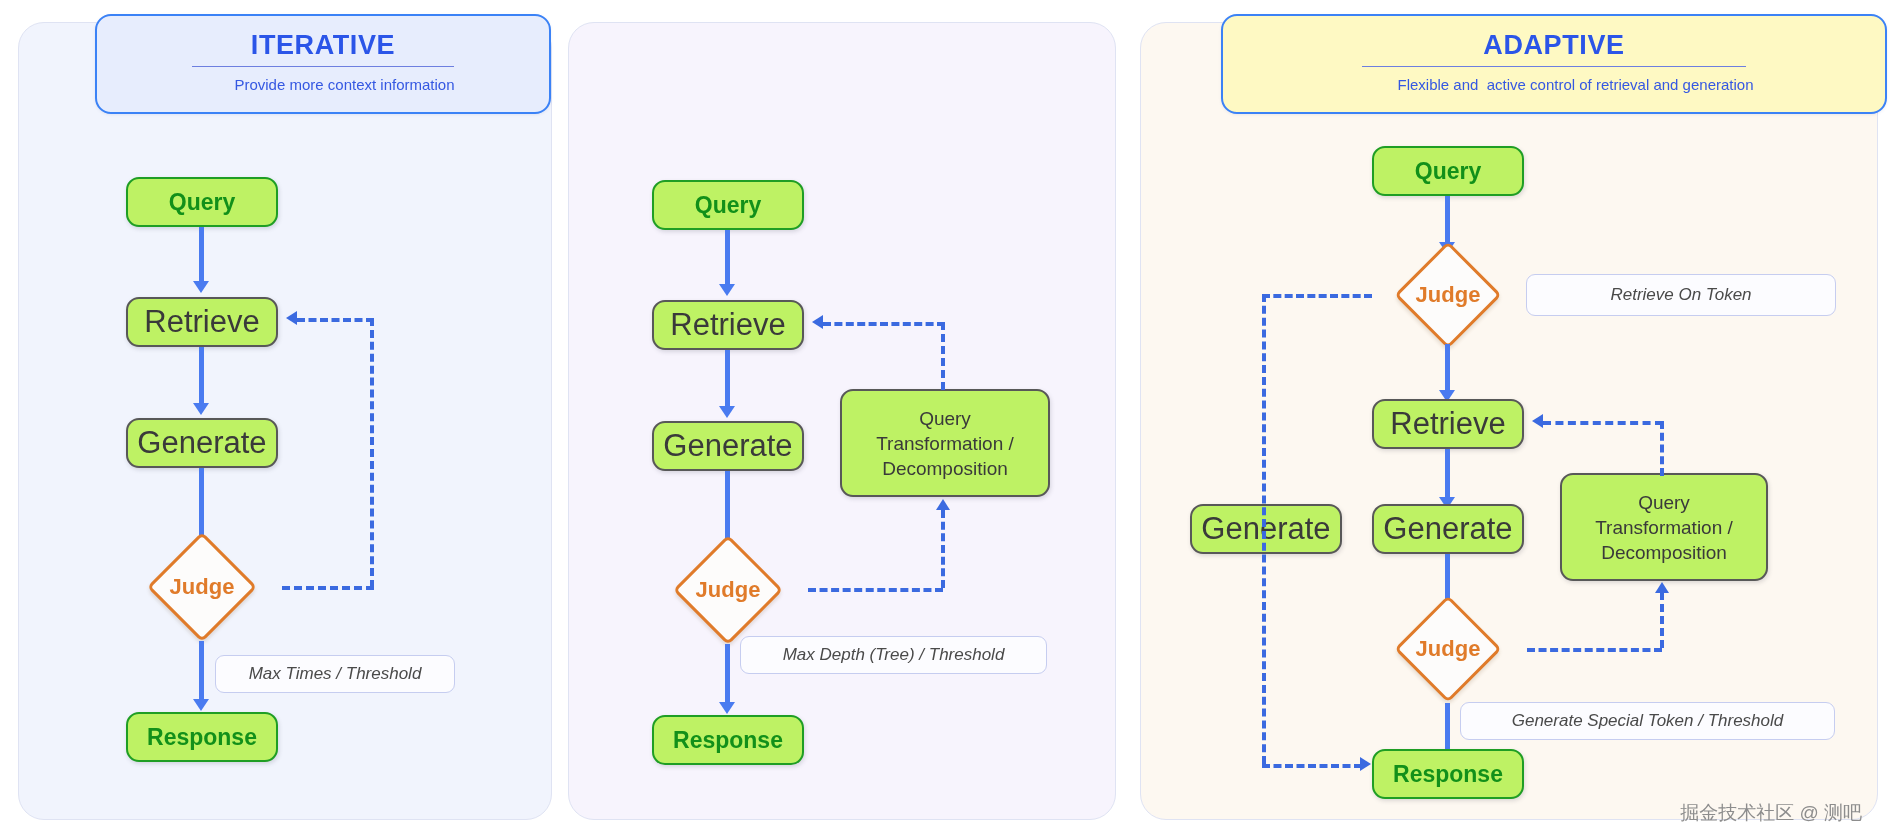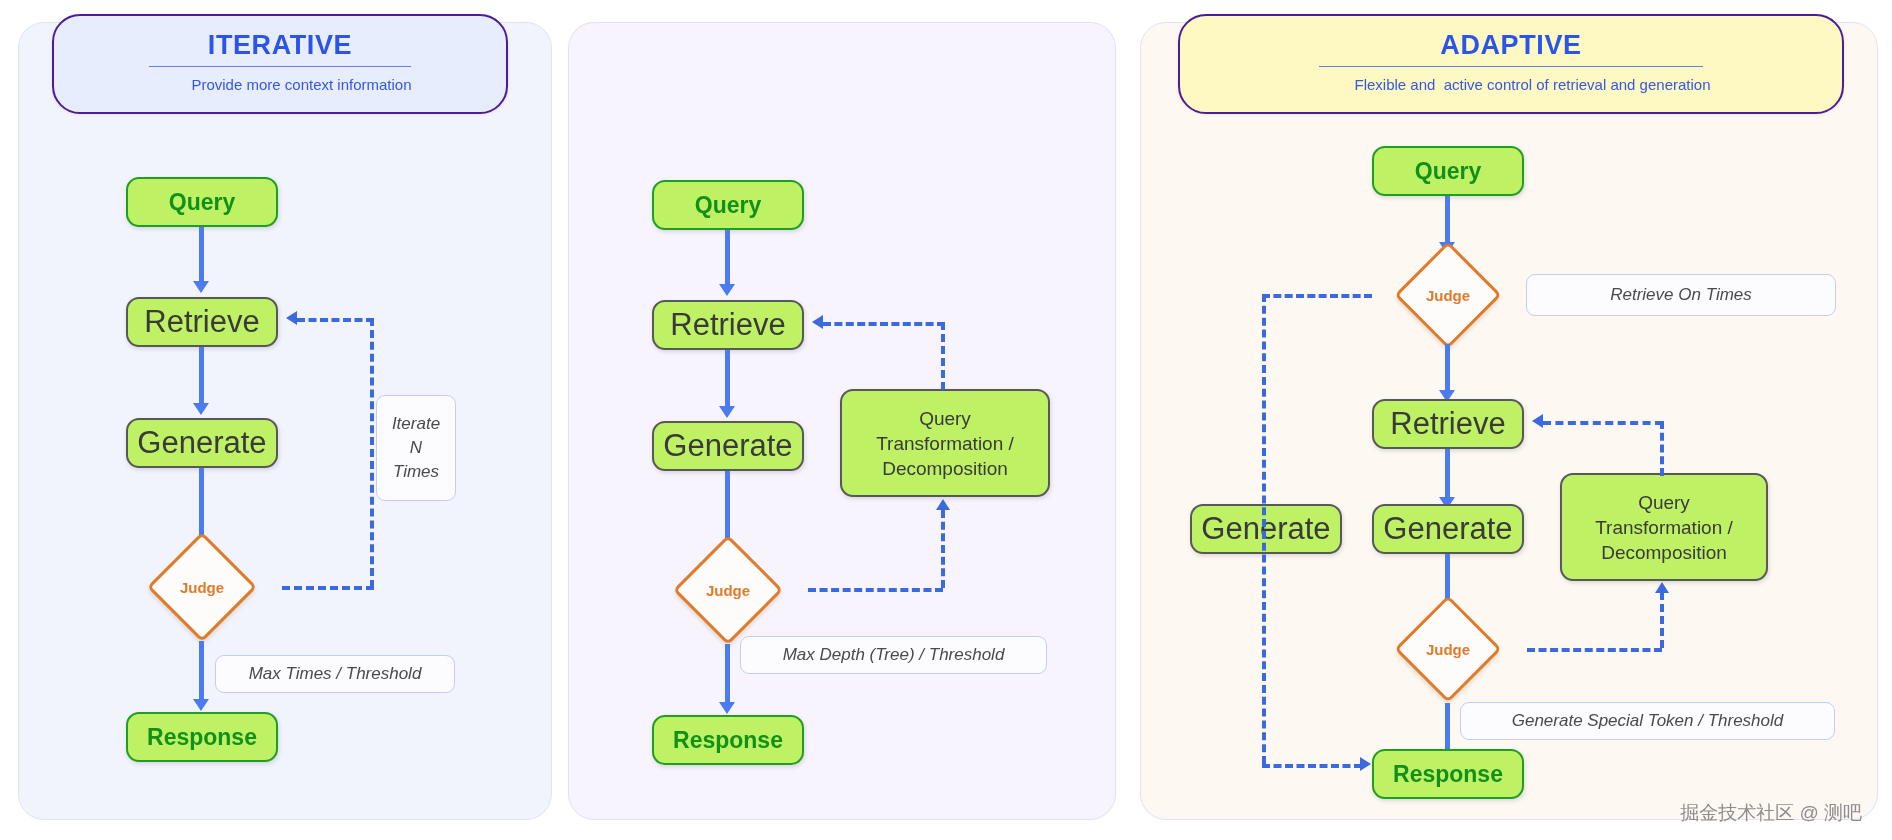--- a/index.html
+++ b/index.html
@@ -22,25 +22,26 @@
     border-radius: 26px;
     border: 1px solid #dfe3f3;
   }
   .panel.p1 { left: 18px;   top: 22px;  width: 534px;  height: 798px; background:#f1f4fd; }
   .panel.p2 { left: 568px;  top: 22px;  width: 548px;  height: 798px; background:#f7f4fd; }
   .panel.p3 { left: 1140px; top: 22px;  width: 738px;  height: 798px; background:#fdf8f1; }
 
   
   .header {
     position: absolute;
-    border: 2px solid #4c1d95;
-    border-radius: 28px;
+    border: 2px solid #3b82f6;
+    border-radius: 16px;
     text-align: center;
     padding-top: 12px;
     box-shadow: 0 1px 3px rgba(80,90,160,.10);
+    margin-left: 43px;
   }
   .header.h1 { left: 52px;   top: 14px;  width: 456px; height: 100px; background:#e7edfd; }
   .header.h2 { left: 604px;  top: 14px;  width: 474px; height: 100px; background:#f0e9fb; }
   .header.h3 { left: 1178px; top: 14px;  width: 666px; height: 100px; background:#fef9c3; }
 
   .h-title {
     font-size: 27px;
     font-weight: bold;
     color: #2b55e8;
     letter-spacing: .6px;
@@ -97,21 +98,21 @@
     transform: translate(-50%,-50%) rotate(45deg);
     background: #fdfcfb;
     border: 3px solid #e07b2a;
     border-radius: 6px;
     box-shadow: 2px 2px 4px rgba(120,90,50,.18);
   }
   .diamond .dlabel {
     position: relative;
     color: #e07b2a;
     font-weight: bold;
-    font-size: 15px;
+    font-size: 22px;
     z-index: 2;
   }
 
   
   .tag {
     position: absolute;
     display: flex;
     align-items: center;
     justify-content: center;
     text-align: center;
@@ -207,25 +208,20 @@
   <div class="diamond" style="left:124px; top:532px; width:156px; height:110px;">
     <div class="shape" style="width:78px; height:78px;"></div>
     <div class="dlabel">Judge</div>
   </div>
 
   <div class="dash-h" style="left:282px; top:586px; width:92px;"></div>
   <div class="dash-v" style="left:370px; top:318px; height:270px;"></div>
   <div class="dash-h" style="left:297px; top:318px; width:77px;"></div>
   <div class="arrowhead-left" style="left:286px; top:311px;"></div>
 
-  <div class="tag" style="left:376px; top:395px; width:80px; height:106px; flex-direction:column;">
-    <span>Iterate</span>
-    <span>N</span>
-    <span>Times</span>
-  </div>
 
   <div class="vline" style="left:199px; top:641px; height:62px;"></div>
   <div class="arrowhead-down" style="left:193px; top:699px;"></div>
 
   <div class="tag" style="left:215px; top:655px; width:240px; height:38px;">Max Times / Threshold</div>
 
   <div class="node green" style="left:126px; top:712px; width:152px; height:50px;">Response</div>
 
   <div class="panel p2"></div>
 
@@ -278,21 +274,21 @@
 
   <div class="node green" style="left:1372px; top:146px; width:152px; height:50px;">Query</div>
   <div class="vline" style="left:1445px; top:196px; height:50px;"></div>
   <div class="arrowhead-down" style="left:1439px; top:242px;"></div>
 
   <div class="diamond" style="left:1370px; top:240px; width:156px; height:110px;">
     <div class="shape" style="width:76px; height:76px;"></div>
     <div class="dlabel">Judge</div>
   </div>
 
-  <div class="tag" style="left:1526px; top:274px; width:310px; height:42px;">Retrieve On  Times</div>
+  <div class="tag" style="left:1526px; top:274px; width:310px; height:42px;">Retrieve On  Token</div>
 
   <div class="vline" style="left:1445px; top:344px; height:50px;"></div>
   <div class="arrowhead-down" style="left:1439px; top:390px;"></div>
 
   <div class="node gray" style="left:1372px; top:399px; width:152px; height:50px;">Retrieve</div>
   <div class="vline" style="left:1445px; top:449px; height:52px;"></div>
   <div class="arrowhead-down" style="left:1439px; top:497px;"></div>
 
   <div class="node gray" style="left:1372px; top:504px; width:152px; height:50px;">Generate</div>
   <div class="vline" style="left:1445px; top:554px; height:56px;"></div>

